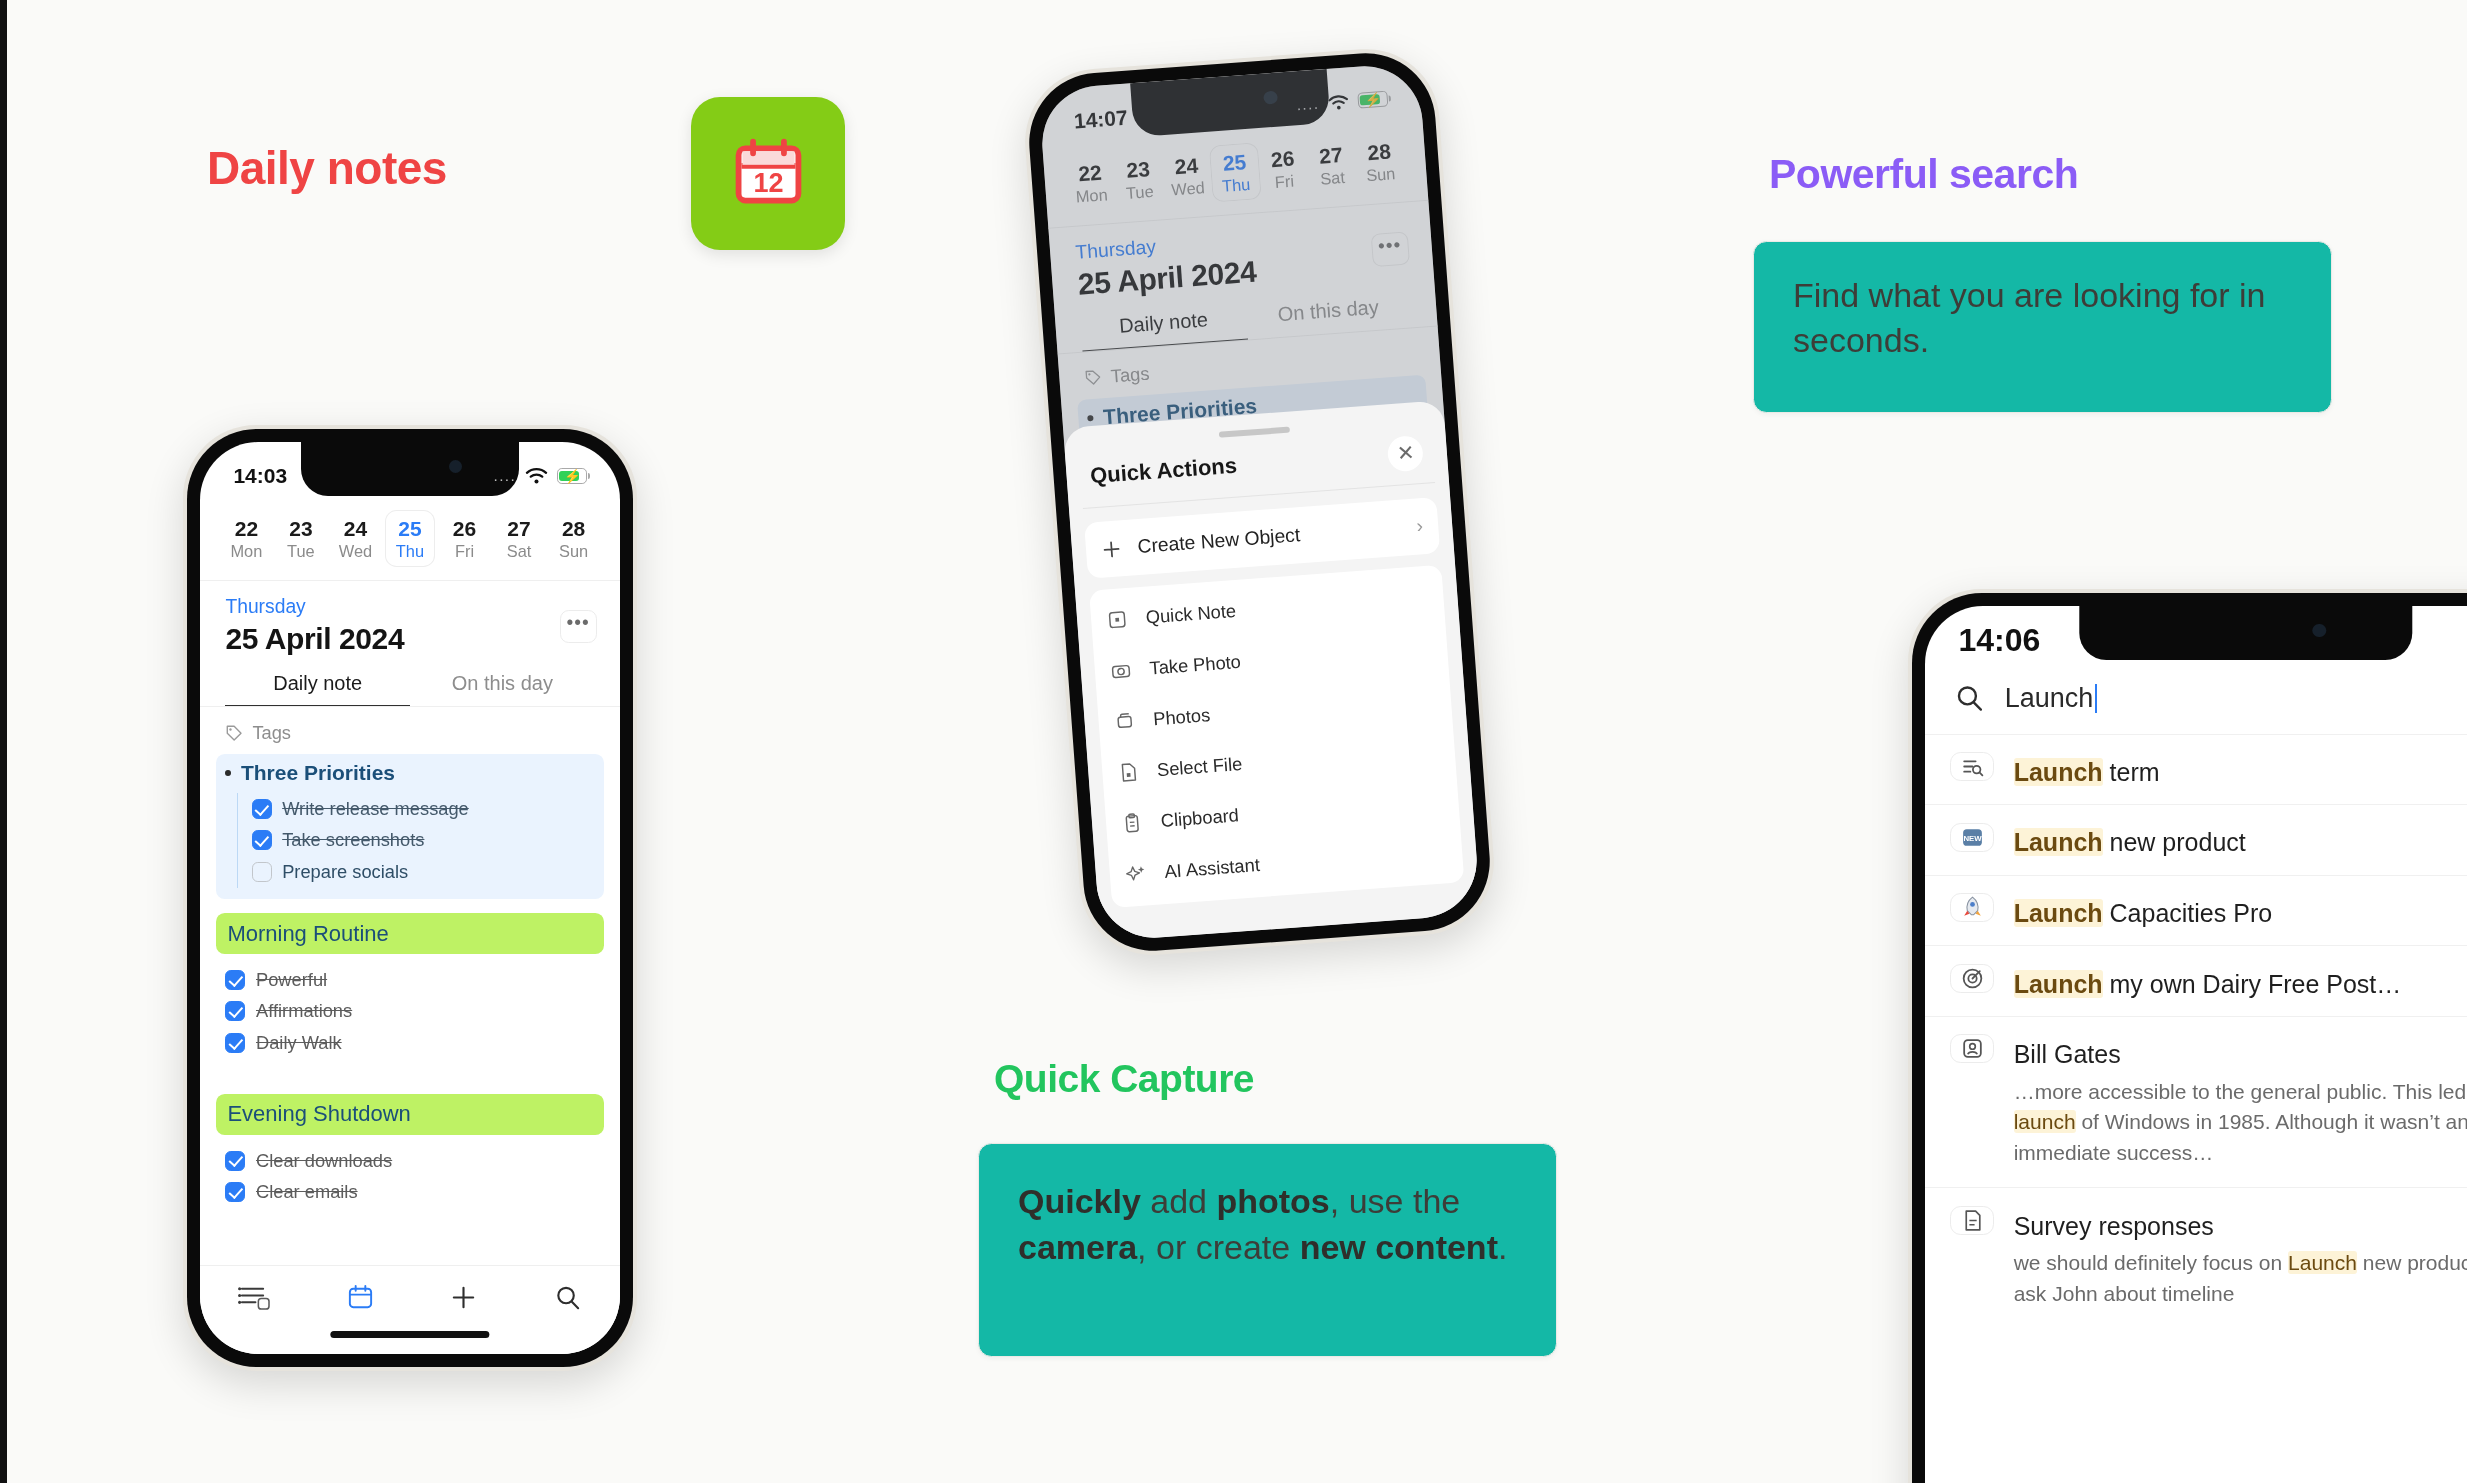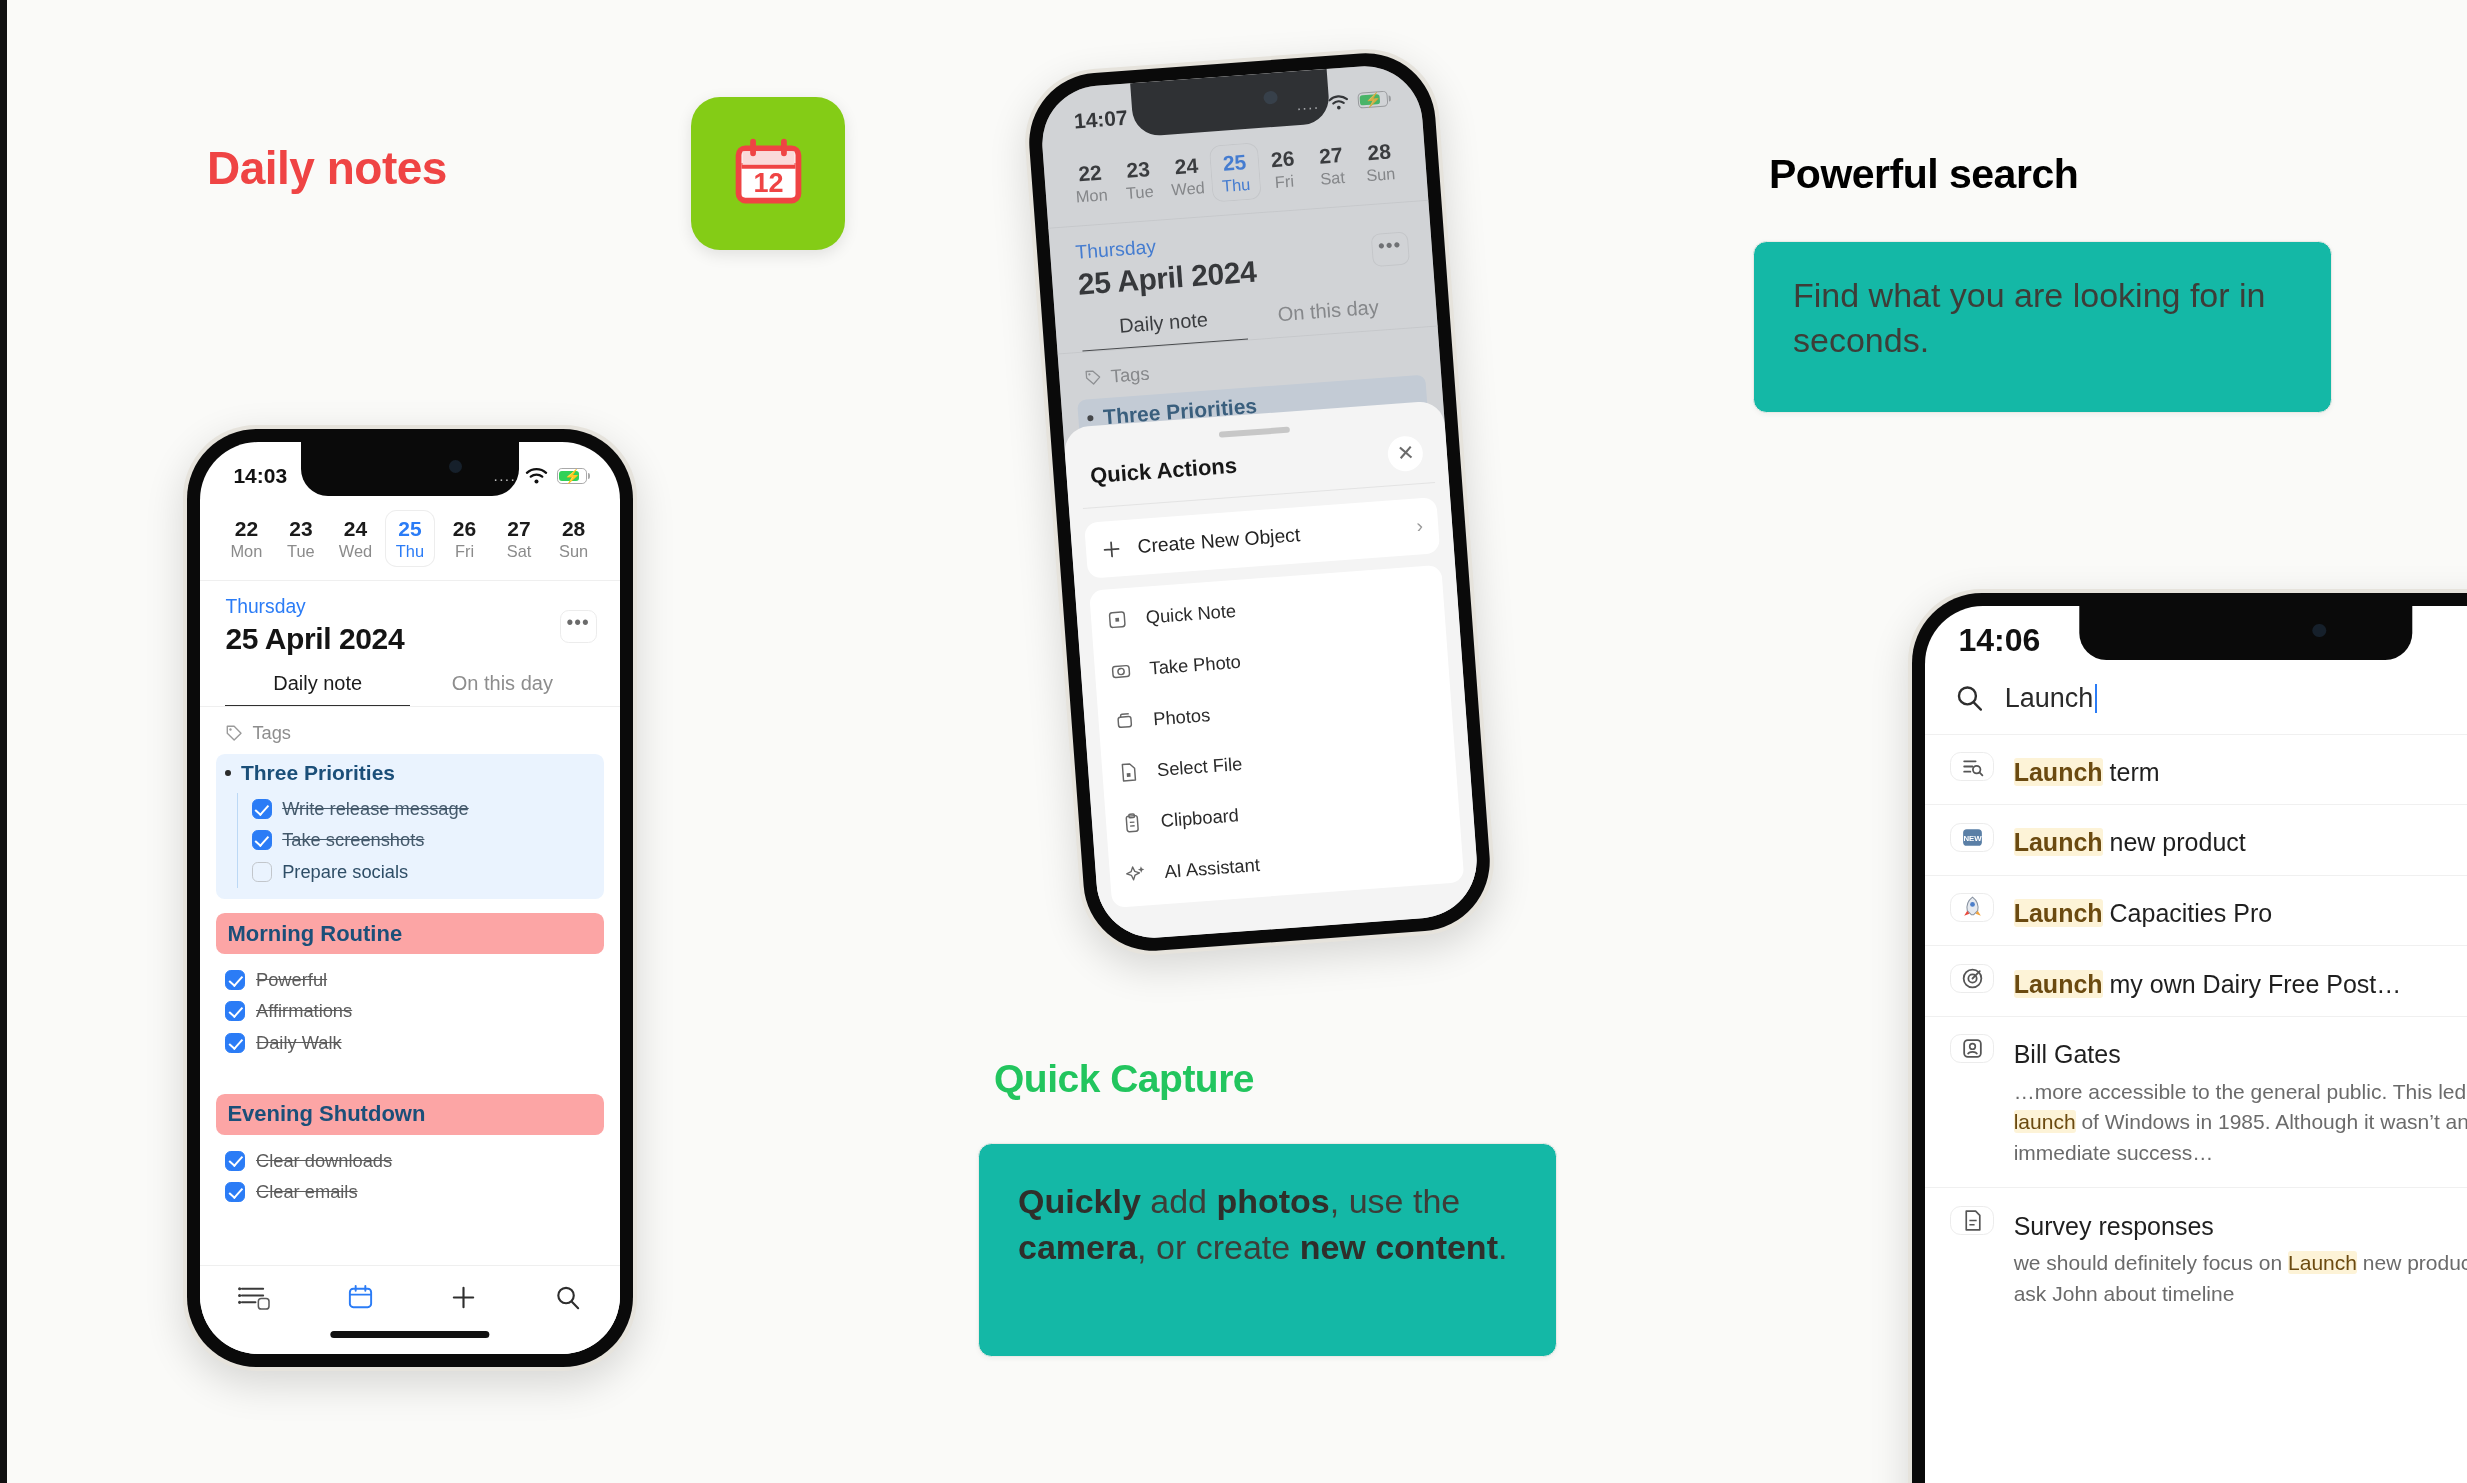--- a/index.html
+++ b/index.html
@@ -50,21 +50,21 @@
     padding: 35px 39px;
   }
   #quick-capture-body {
     font-size: 34px; line-height: 1.34; color:#3D3D38;
   }
   #quick-capture-body b { font-weight:700; color:#2f2f2b; }
 
   
   #powerful-search-title {
     left: 1769px; top: 137px;
-    font-size: 41px; color: #000000;
+    font-size: 41px; color: #8b5cf6;
   }
   #powerful-search-card {
     left: 1753px; top: 241px; width: 579px; height: 172px;
     padding: 31px 39px;
   }
   #powerful-search-body {
     font-size: 34px; line-height: 1.33; color: #3D3D38;
   }
 
   
@@ -146,21 +146,21 @@
   .blk-highlight { background:#EAF3FE; border-radius:8.7px; margin: 0 15.4px; padding:7.7px 9.7px 11.6px 9.7px;}
   .blk-title { font-size:21px; font-weight:700; color:#1B4F79; display:flex; align-items:center; gap:9.7px;}
   .blk-title .bullet { width:5.8px;height:5.8px;border-radius:50%;background:#2b2b2b; display:inline-block;}
   .sub-list { margin-left:11.6px; border-left:1.9px solid #BCD8F5; padding-left:13.5px; margin-top:7.7px;}
   .todo { display:flex; align-items:center; gap:10.6px; padding:4.8px 0; font-size:18.3px; }
   .cb { width:20px;height:20px;border-radius:5.8px;border:1.9px solid #C2C6CB; flex:0 0 auto; }
   .cb.on { background:#2B7CF6; border-color:#2B7CF6; position:relative;}
   .cb.on::after{content:"";position:absolute;left:5.8px;top:1.9px;width:5.8px;height:10.6px;border:solid #fff;border-width:0 2.4px 2.4px 0;transform:rotate(42deg);}
   .todo .txt { color:#2F4E67; }
   .todo.done .txt { text-decoration: line-through; color:#44596b; }
-  .sect-bar { background:#fca5a5; border-radius:8.7px; margin:13.5px 15.4px 5.8px 15.4px; padding:7.7px 11.6px; font-size:22px; font-weight:700; color:#1B4F79;}
+  .sect-bar { background:#bef264; border-radius:8.7px; margin:13.5px 15.4px 5.8px 15.4px; padding:7.7px 11.6px; font-size:22px; font-weight:400; color:#1B4F79;}
   .plain-todos { padding: 3.9px 25px 0 25px; }
   .plain-todos .todo .txt{ color:#4a4a4a;}
   .plain-todos .todo.done .txt{ color:#5c5c5c; }
 
   .tabbar { position:absolute; bottom:0; left:0; right:0; height:89px; border-top:1px solid #EFEFEF; background:#fff;
             display:flex; align-items:flex-start; justify-content:space-around; padding-top:17.4px;}
   .tabbar svg { display:block; }
 
   
   #phone-left { left: 183px; top: 425px; width: 454px; height: 946px; }

